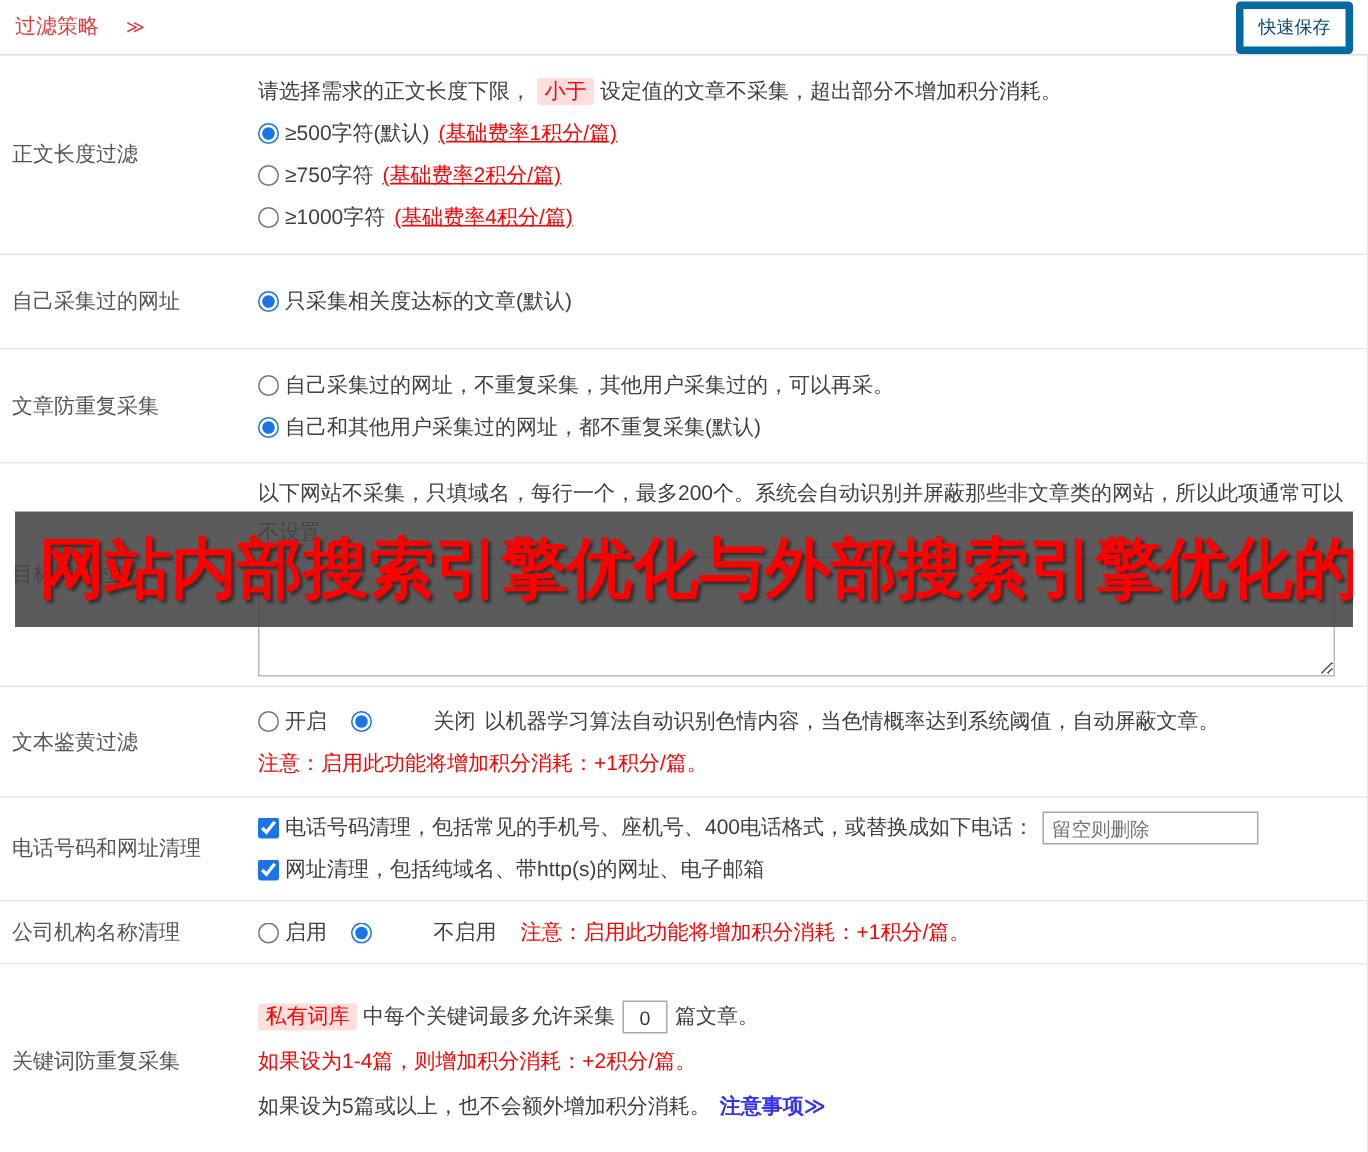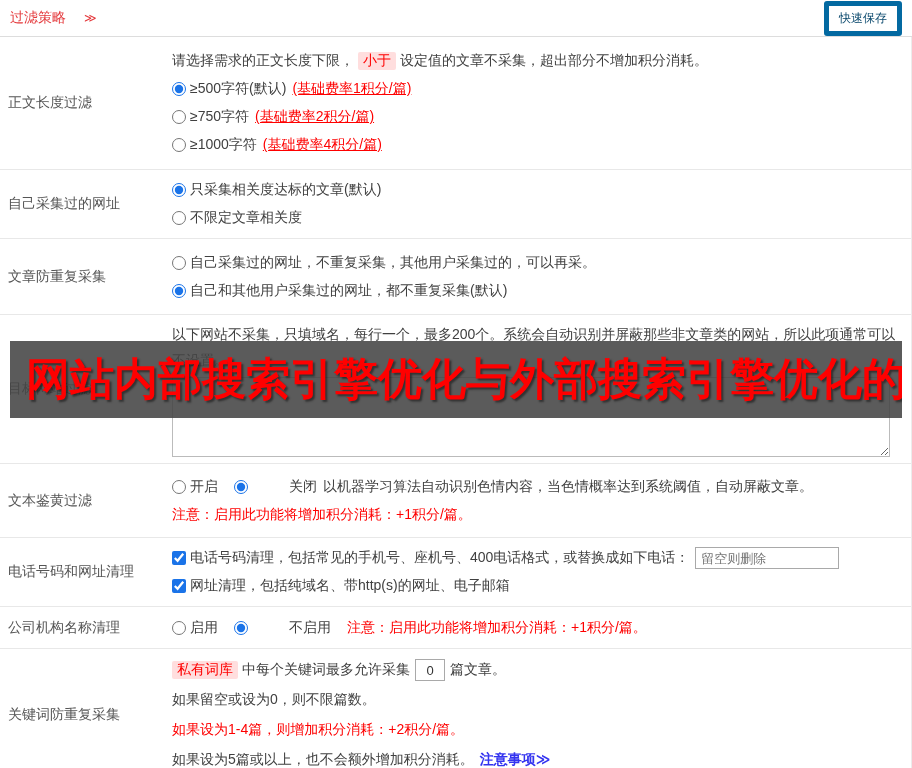--- a/index.html
+++ b/index.html
@@ -109,24 +109,20 @@
       </div>
     </div>
 
     <div class="row" style="min-height:63px">
       <div class="row-label">自己采集过的网址</div>
       <div class="row-content">
         <label class="line opt">
           <input type="radio" name="rel" checked="" style="">
           <span>只采集相关度达标的文章(默认)</span>
         </label>
-        <label class="line opt">
-          <input type="radio" name="rel" style="">
-          <span>不限定文章相关度</span>
-        </label>
       </div>
     </div>
 
     <div class="row" style="min-height:76px">
       <div class="row-label">文章防重复采集</div>
       <div class="row-content">
         <label class="line opt">
           <input type="radio" name="dup" style="">
           <span>自己采集过的网址，不重复采集，其他用户采集过的，可以再采。</span>
         </label>
@@ -199,21 +195,20 @@
 
     <div class="row" style="min-height:130px; border-bottom:none;">
       <div class="row-label">关键词防重复采集</div>
       <div class="row-content">
         <div class="line line-lg">
           <span class="chip" style="margin-left:0">私有词库</span>
           <span>中每个关键词最多允许采集</span>
           <input type="text" class="text-input count-input" value="0" style="">
           <span>篇文章。</span>
         </div>
-        <div class="line line-lg">如果留空或设为0，则不限篇数。</div>
         <div class="line line-lg red-note">如果设为1-4篇，则增加积分消耗：+2积分/篇。</div>
         <div class="line line-lg">
           <span>如果设为5篇或以上，也不会额外增加积分消耗。</span>
           <a class="link" href="#">注意事项≫</a>
         </div>
       </div>
     </div>
 
   </div>
 

